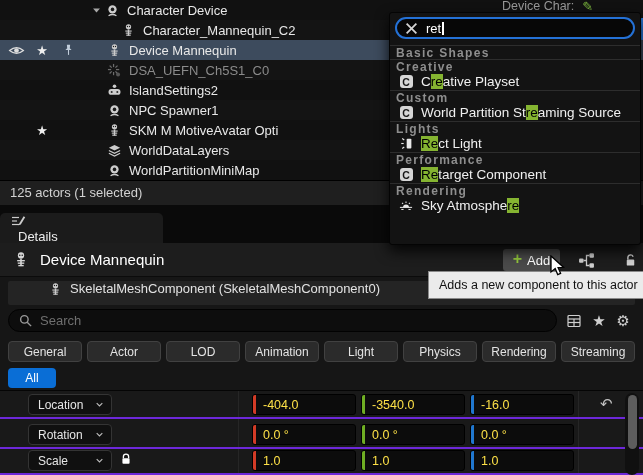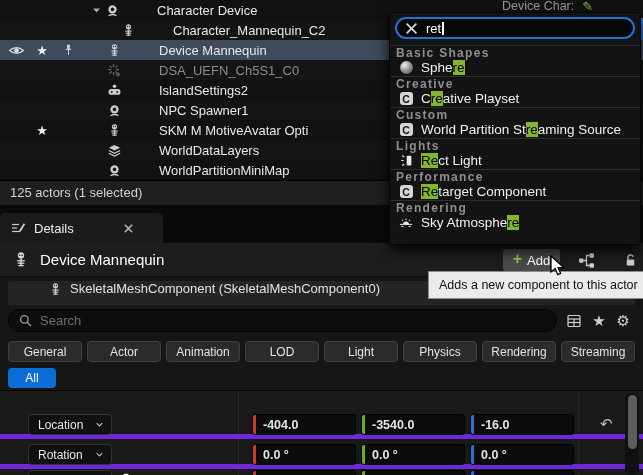--- a/index.html
+++ b/index.html
@@ -14,29 +14,29 @@
   .o-row:nth-child(even){ background:#141414; }
   .o-row:nth-child(odd){ background:#111111; }
   .o-row.selected { background:#3d4b5d; }
   .o-row.muted { color:#8b8b8b; }
   .o-row.muted .tree-icon { opacity:.55; }
   .gutter { position:relative; width:80px; height:20px; flex:none; }
   .gslot { position:absolute; top:1px; width:18px; height:18px; display:flex; align-items:center; justify-content:center; }
   .gslot.g-eye{ left:7px; } .gslot.g-star{ left:33px; } .gslot.g-pin{ left:59px; }
   .expander { width:16px; height:16px; flex:none; display:flex; align-items:center; justify-content:center; margin-left:8px; }
   .tree-icon { width:17px; height:17px; flex:none; display:flex; align-items:center; justify-content:center; margin-right:6px; }
-  .o-label { white-space:nowrap;margin-left:30px; } .ind-1b{ margin-left:26px; } .ind-2 { margin-left:40px; }
+  .o-label { white-space:nowrap; } .ind-1b{ margin-left:26px; } .ind-2 { margin-left:40px; }
   .star-glyph { color:#efefef; font-size:13px; }
   #outliner-footer { left:0; top:180px; width:643px; height:25px; background:#1f1f1f;
      border-top:1px solid #000; font-size:13px; color:#d2d2d2; line-height:24px; padding-left:10px; }
 
   
   #tabbar { left:0; top:205px; width:643px; height:38px; background:#0a0a0a; }
   #details-tab { position:absolute; left:0; top:8px; width:163px; height:30px; background:#1b1b1b;
-     border-radius:5px 5px 0 0; display:flex; align-items:center; padding:0 10px; }
+     border-radius:5px 5px 0 0; display:flex; padding:0 10px;flex-direction:column; }
   #details-tab .t-label { font-size:13px; color:#ececec; margin-left:8px; }
   #tab-close { margin-left:auto; margin-right:18px; width:14px; height:14px; display:flex; align-items:center; justify-content:center; }
 
   
   #details-body { left:0; top:243px; width:643px; height:232px; background:#161616; }
   #actor-header { position:absolute; left:0; top:0; width:643px; height:34px; background:#1d1d1d; border-bottom:1px solid #0b0b0b; display:flex; align-items:center; }
   #actor-icon { margin-left:12px; width:18px; height:18px; }
   #actor-name { margin-left:10px; font-size:15px; color:#fff; }
   #add-button { position:absolute; left:503px; top:6px; width:57px; height:22px; background:#4a4a4a;
      border-radius:3px; display:flex; align-items:center; justify-content:center; gap:5px; }
@@ -61,30 +61,30 @@
 
   
   #chips { position:absolute; left:8px; top:98px; width:627px; height:21px; display:flex; gap:5px; }
   .chip { flex:1; height:21px; background:#2b2b2b; border:1px solid #414141; border-radius:4px;
      font-size:12px; color:#e3e3e3; display:flex; align-items:center; justify-content:center; white-space:nowrap; }
   #all-chip { position:absolute; left:8px; top:125px; width:48px; height:20px; border-radius:4px;
      font-size:12px; color:#fff; display:flex; align-items:center; justify-content:center; }
 
   
   #transform { position:absolute; left:0; top:147px; width:643px; height:85px; background:#191919; border-top:1px solid #050505; }
-  .t-row { position:absolute; left:0; width:643px; height:28px; border-bottom:5px solid #6d28d9;margin-top:20px; }
+  .t-row { position:absolute; left:0; width:643px; height:28px; border-bottom:2px solid #6d28d9; }
   .t-vline { position:absolute; top:0; width:1px; height:85px; background:#262626; }
   .axis-btn { position:absolute; left:28px; top:3px; width:84px; height:21px; background:#101010;
      border:1px solid #343434; border-radius:4px; display:flex; align-items:center; }
   .axis-btn .a-lbl { font-size:12px; color:#e6e6e6; margin-left:9px; }
   .axis-btn .a-chev { margin-left:auto; margin-right:7px; display:flex; }
   .t-field { position:absolute; top:3px; width:104px; height:21px; background:#0c0c0c; border:1px solid #000;
      border-radius:3px; display:flex; align-items:center; overflow:hidden; }
   .t-field .bar { width:3px; height:100%; flex:none; }
-  .t-field .val { font-size:12.5px; color:#e5e5e5; margin-left:7px; white-space:nowrap;font-weight:bold; }
+  .t-field .val { font-size:12.5px; color:#fde047; margin-left:7px; white-space:nowrap; }
   .f1{ left:252px; } .f2{ left:361px; } .f3{ left:470px; }
   .t-lock { position:absolute; left:119px; top:5px; width:16px; height:16px; }
   #reset-arrow { position:absolute; left:600px; top:4px; font-size:15px; color:#c0c0c0; }
   #t-scroll { position:absolute; left:625px; top:2px; width:14px; height:82px; background:#101010; border-radius:7px; }
   #t-thumb { position:absolute; left:2.5px; top:2px; width:9px; height:54px; background:#5d5d5d; border-radius:4.5px; }
 
   
   #device-char { left:502px; top:-1px; height:14px; overflow:hidden; display:flex; align-items:flex-start; z-index:5; font-size:12.5px; color:#9a9a9a; white-space:nowrap; }
   #device-char .pencil { color:#7cb83e; font-size:13px; margin-left:8px; }
   #side-blue { left:639px; top:18px; width:4px; height:22px; background:#2a7fe6; border-radius:3px 0 0 3px; z-index:5; }
@@ -369,22 +369,22 @@
           <line x1="2" y1="9.5" x2="14" y2="9.5"></line>
           <line x1="8" y1="6" x2="8" y2="13.5"></line>
         </svg>
     </div>
     <div id="fav-btn" class="srch-side glyph-btn">★</div>
     <div id="gear-btn" class="srch-side glyph-btn">⚙</div>
 
     <div id="chips">
         <div class="chip">General</div>
         <div class="chip">Actor</div>
+        <div class="chip">LOD</div>
         <div class="chip">Animation</div>
-        <div class="chip">LOD</div>
         <div class="chip">Light</div>
         <div class="chip">Physics</div>
         <div class="chip">Rendering</div>
         <div class="chip">Streaming</div>
       </div>
     <div id="all-chip" style="background: rgb(10, 110, 214);">All</div>
 
     <div id="transform">
       <div class="t-vline" style="left:238px"></div>
       <div class="t-vline" style="left:578px"></div>
@@ -477,26 +477,20 @@
               <line x1="1.5" y1="1.5" x2="10.5" y2="10.5"></line>
               <line x1="10.5" y1="1.5" x2="1.5" y2="10.5"></line>
             </g>
           </svg>
       </span>
       <span class="q">ret</span>
       <span class="caret"></span>
     </div>
     <div id="menu-sections">
         <div class="m-header">Basic Shapes</div>
-        <div class="m-item">
-          <span class="m-icon">
-            <span class="sphere-ball"></span>
-          </span>
-          <span>Sphe<mark>re</mark></span>
-        </div>
         <div class="m-header">Creative</div>
         <div class="m-item">
           <span class="m-icon">
             <span class="cbox">C</span>
           </span>
           <span>C<mark>re</mark>ative Playset</span>
         </div>
         <div class="m-header">Custom</div>
         <div class="m-item">
           <span class="m-icon">

